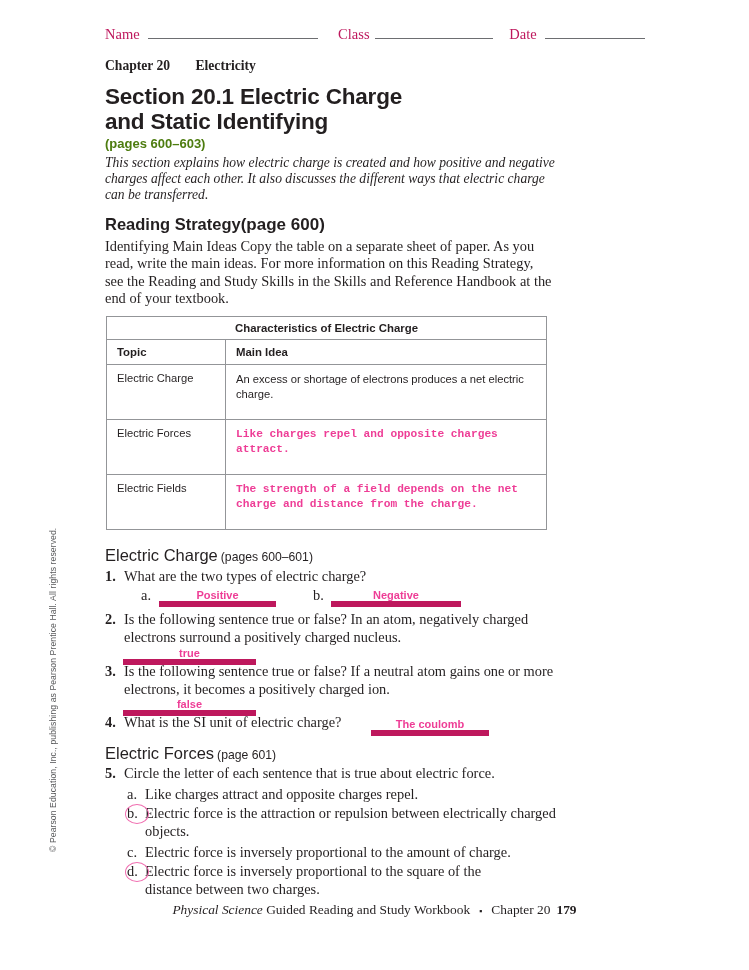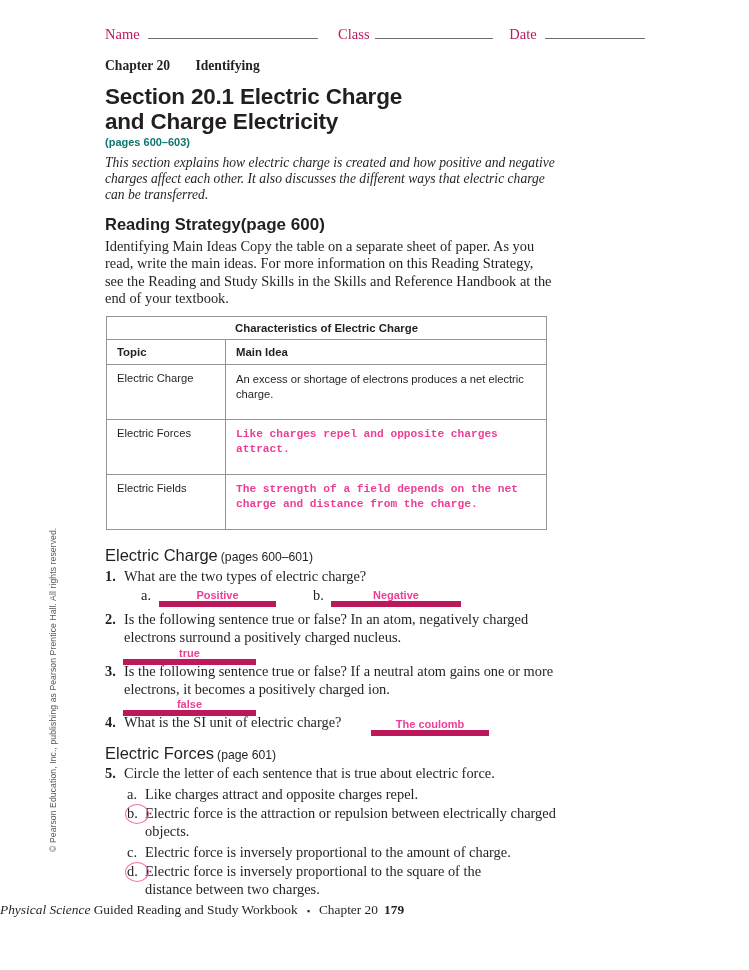--- a/index.html
+++ b/index.html
@@ -81,22 +81,22 @@
     line-height: 25px;
     letter-spacing: -.2px;
     color: #231f20;
   }
   .section-pages {
     position: absolute;
     left: 105px;
     top: 136px;
     font-family: "Liberation Sans", sans-serif;
     font-weight: bold;
-    font-size: 11px;
-    color: #0f766e;
+    font-size: 13px;
+    color: #4d7c0f;
   }
   .section-intro {
     position: absolute;
     left: 105px;
     top: 155px;
     width: 450px;
     font-style: italic;
     font-size: 13.6px;
     line-height: 16.2px;
     color: #231f20;
@@ -239,20 +239,21 @@
     height: 18px;
     pointer-events: none;
   }
 
   
   .footer {
     position: absolute;
     left: 0;
     top: 902px;
     width: 749px;
+    text-align: center;
     font-size: 13.4px;
     color: #231f20;
   }
   .footer .it { font-style: italic; }
   .footer .sep { margin: 0 9px; font-size: 9px; vertical-align: middle; }
   .footer .pgnum { font-weight: bold; margin-left: 6px; }
 </style>
 </head>
 <body>
 
@@ -266,26 +267,26 @@
     <span class="id-gap-1"></span>
     <span class="id-label">Class</span>
     <span class="rule class"></span>
     <span class="id-gap-2"></span>
     <span class="id-label">Date</span>
     <span class="rule date"></span>
   </div>
 
   <div class="chapter-line">
     <span>Chapter 20</span>
-    <span class="chap-title">Identifying</span>
+    <span class="chap-title">Electricity</span>
   </div>
 
   <div class="section-title">
     <div>Section 20.1 Electric Charge</div>
-    <div>and Charge Electricity</div>
+    <div>and Static Identifying</div>
   </div>
   <div class="section-pages">(pages 600–603)</div>
   <div class="section-intro">This section explains how electric charge is created and how positive and negative charges affect each other. It also discusses the different ways that electric charge can be transferred.</div>
 
   <div class="rs-head">
     <span>Reading Strategy</span><span class="pg">(page 600)</span>
   </div>
   <div class="rs-body"><b>Identifying Main Ideas</b><span> Copy the table on a separate sheet of paper. As you read, write the main ideas. For more information on this Reading Strategy, see the </span><b>Reading and Study Skills</b><span> in the </span><b>Skills and Reference Handbook</b><span> at the end of your textbook.</span></div>
 
   <table class="tbl">

